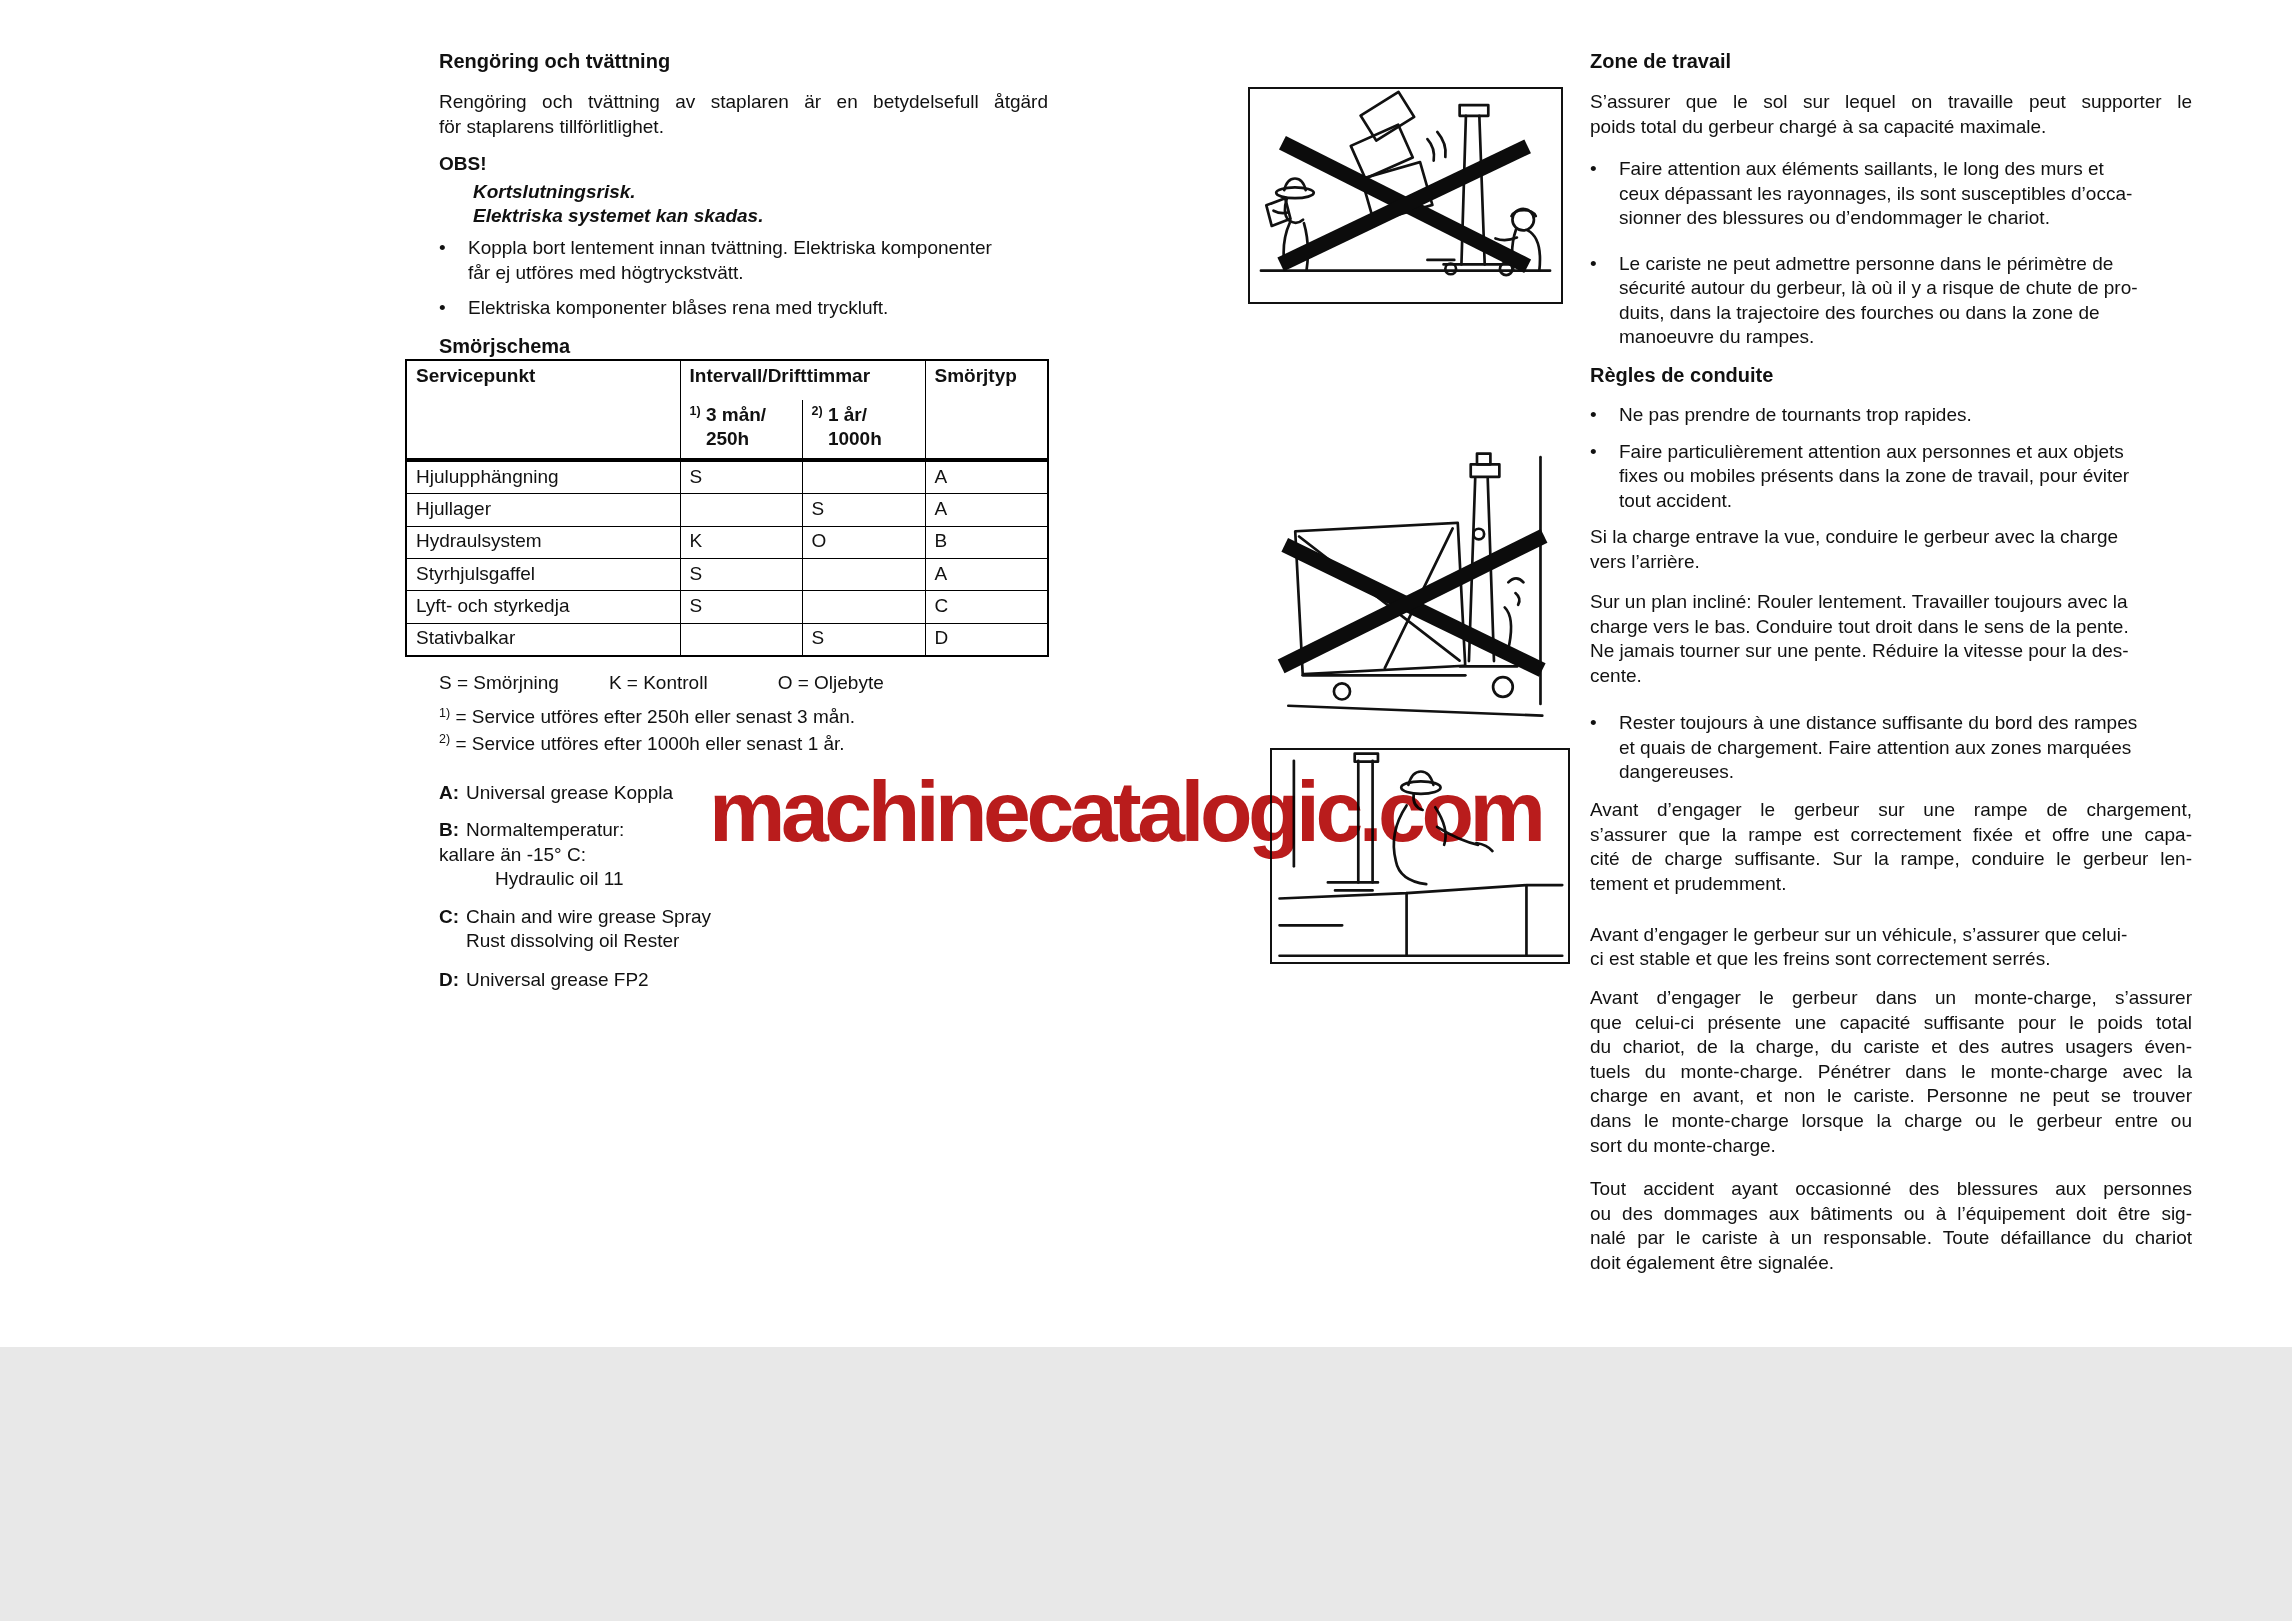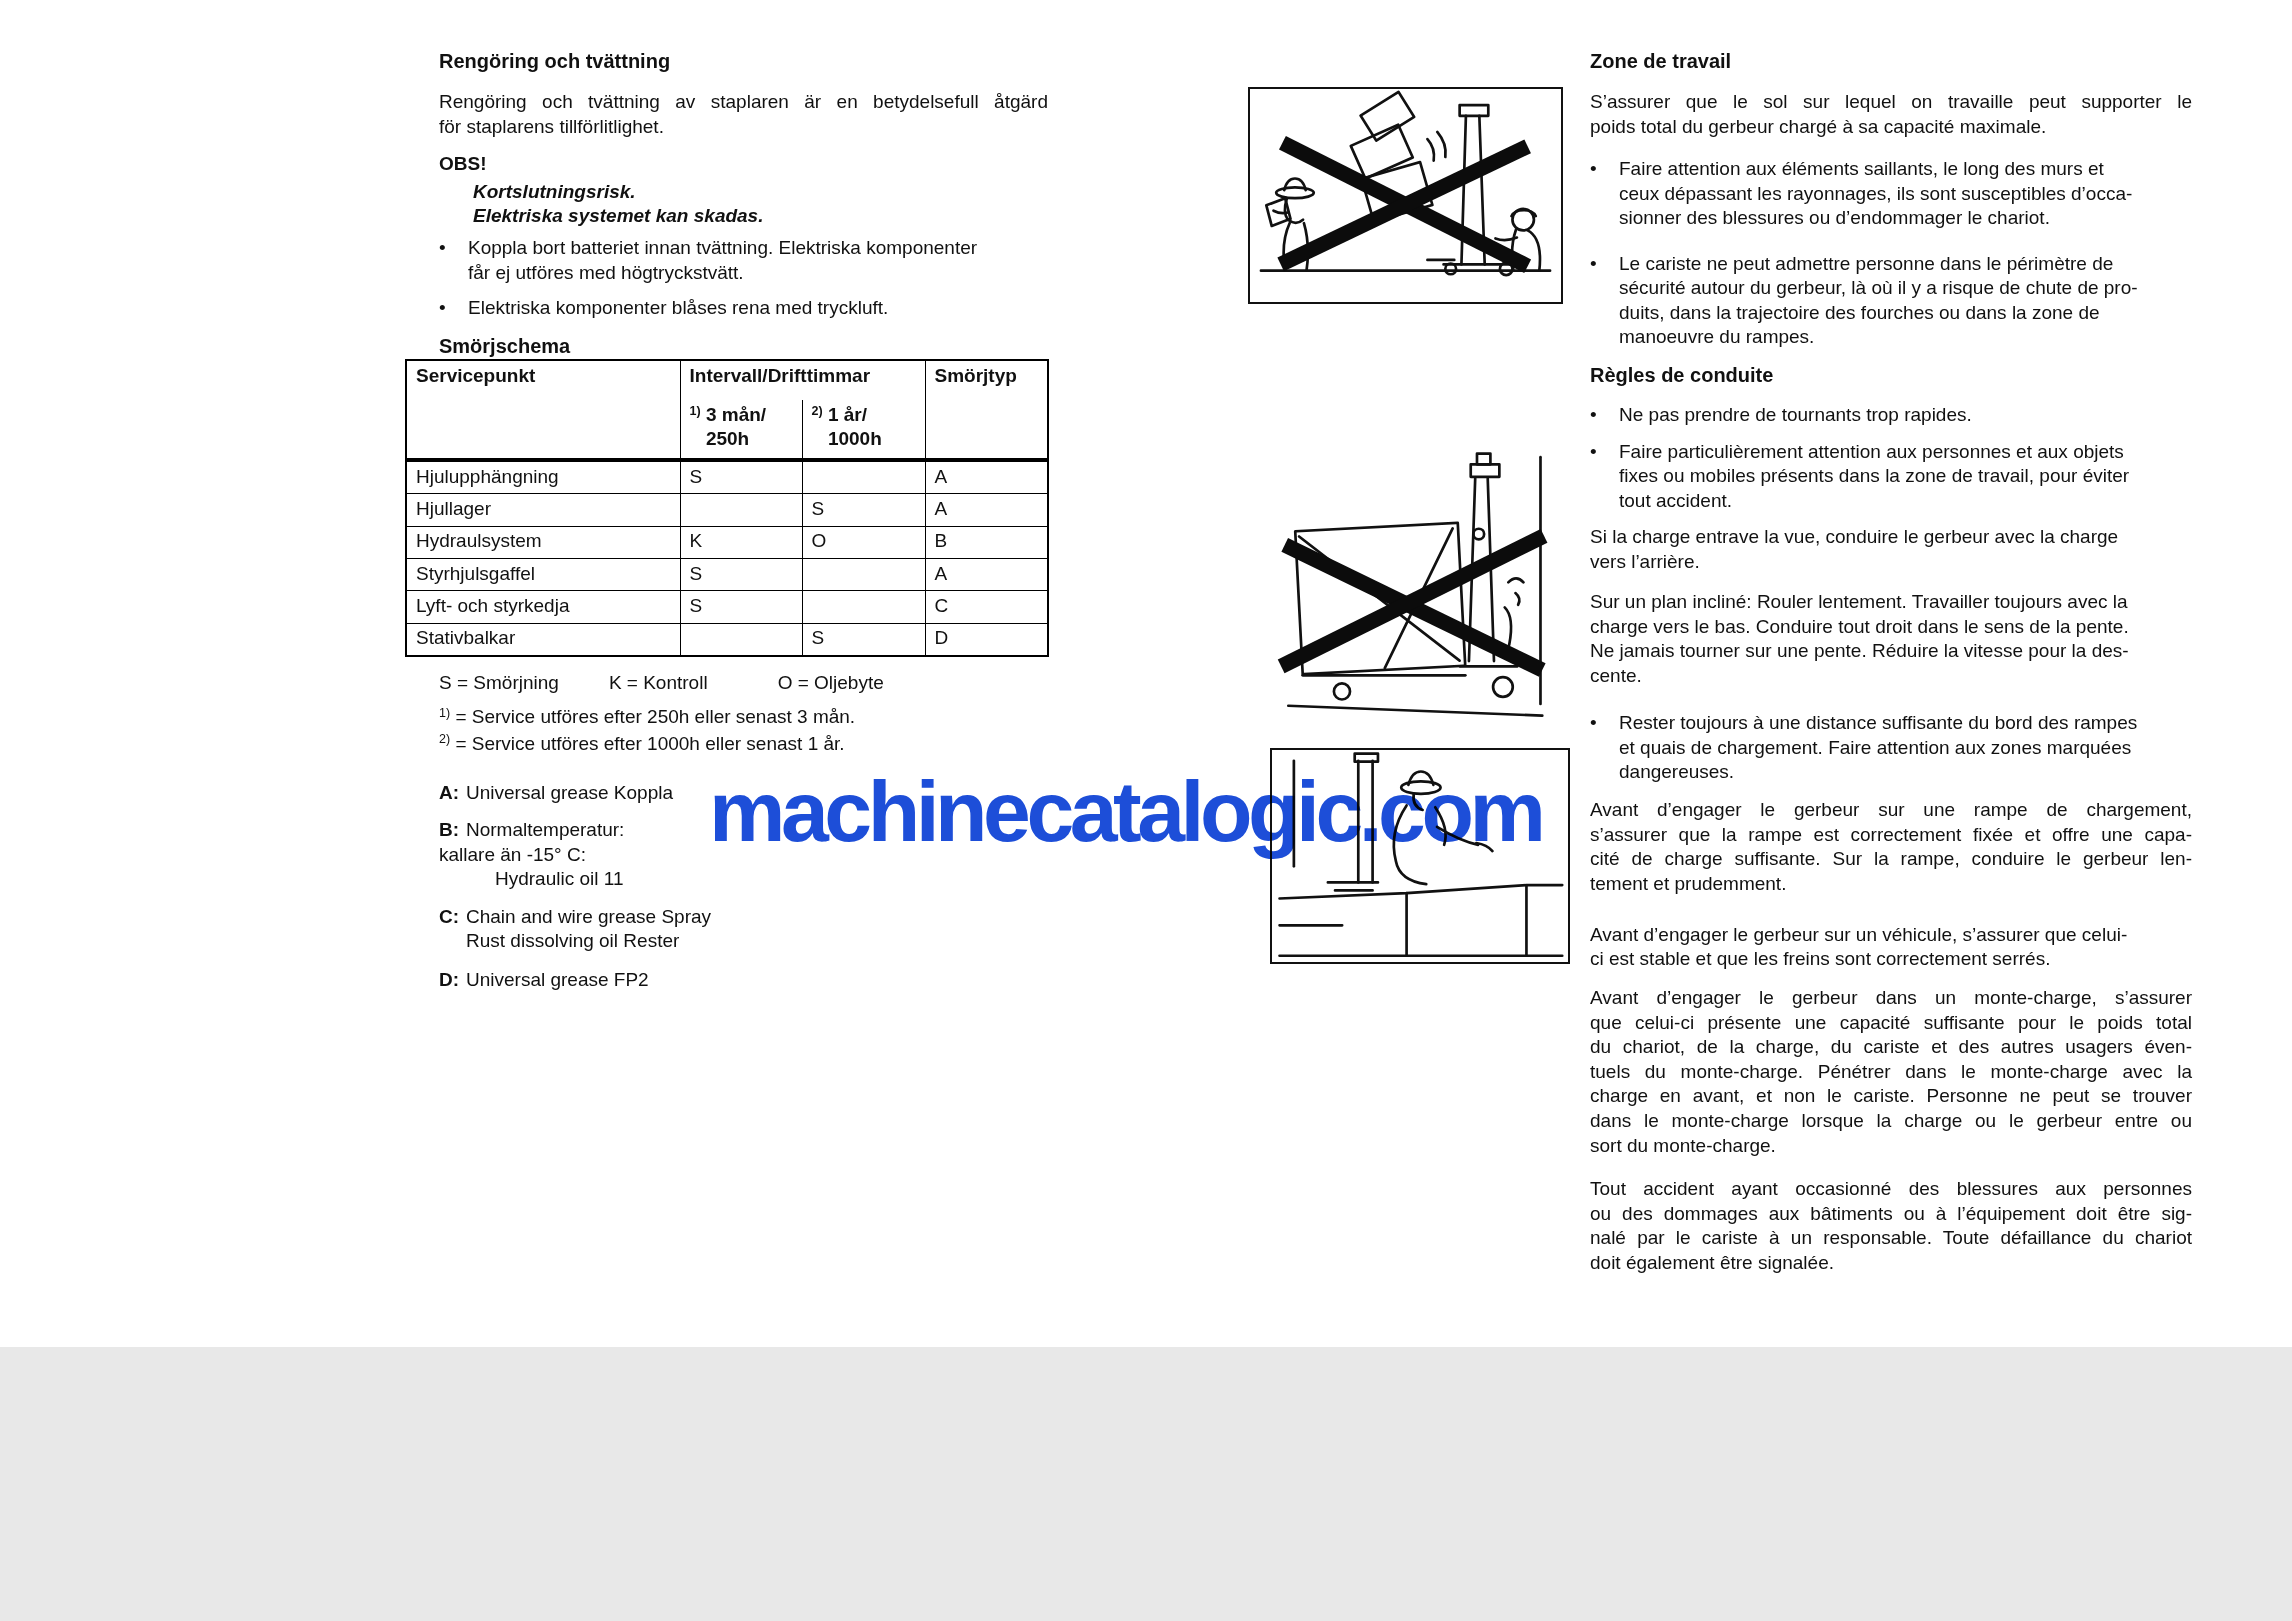--- a/index.html
+++ b/index.html
@@ -109,21 +109,21 @@
 
     <div class="body-block mt14" style="font-weight:700">OBS!</div>
     <div class="body-block obs-lines mt4">
         <span class="tline">Kortslutningsrisk.</span>
         <span class="tline">Elektriska systemet kan skadas.</span>
       </div>
 
     <div class="bullet-item body-block mt8">
       <span class="bullet-marker">•</span>
       <div class="bullet-text">
-          <span class="tline">Koppla bort batteriet innan tvättning. Elektriska komponenter</span>
+          <span class="tline">Koppla bort lentement innan tvättning. Elektriska komponenter</span>
           <span class="tline">får ej utföres med högtryckstvätt.</span>
         </div>
     </div>
     <div class="bullet-item body-block mt12">
       <span class="bullet-marker">•</span>
       <div class="bullet-text">
           <span class="tline">Elektriska komponenter blåses rena med tryckluft.</span>
         </div>
     </div>
 
@@ -383,16 +383,16 @@
 
   <div class="footer footer-left">
     <div>© BT 7512844-020</div>
     <div>92</div>
   </div>
   <div class="footer footer-right">
     <div>© BT 7512844-180</div>
     <div>27</div>
   </div>
 
-  <div class="watermark" style="color: #1d4ed8;">machinecatalogic.com</div>
+  <div class="watermark" style="color: #b91c1c;">machinecatalogic.com</div>
 
 </div>
 
 
 </body></html>

